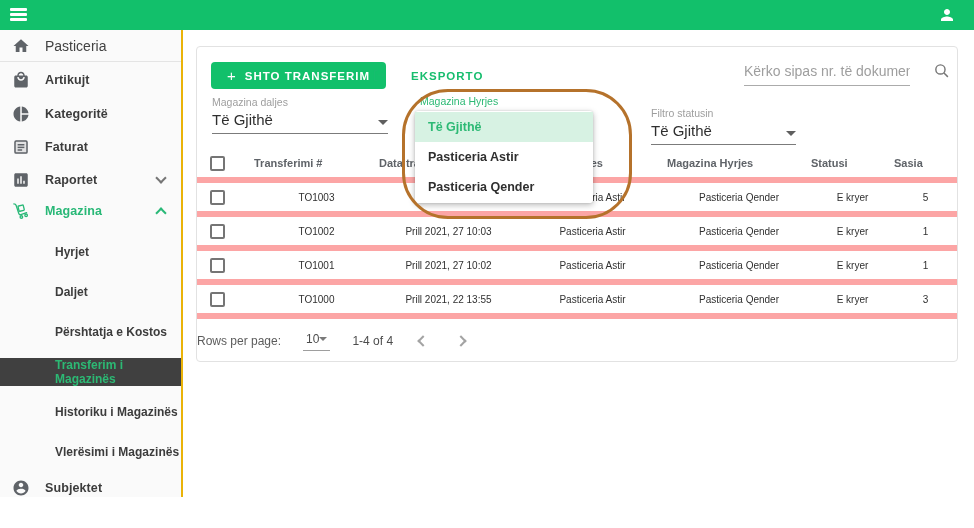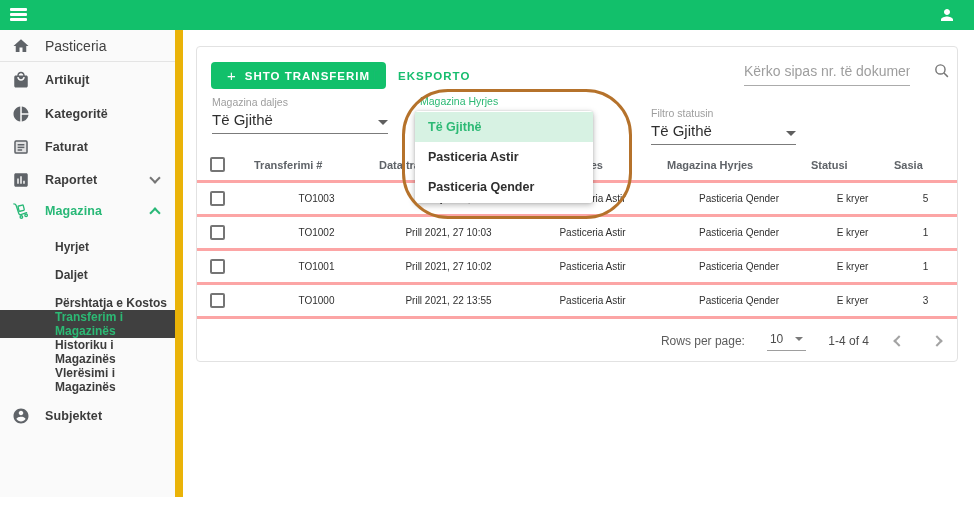--- a/index.html
+++ b/index.html
@@ -10,33 +10,33 @@
     -webkit-font-smoothing:antialiased;
   }
   
   .topbar { position:absolute; top:0; left:0; width:974px; height:30px; background:#12C06B; z-index:3; }
   .hamburger { position:absolute; left:10px; top:8px; width:17px; height:13px; cursor:pointer; }
   .hamburger i { display:block; height:2.5px; background:#fff; margin-bottom:2.6px; border-radius:1px; }
   .topbar-user { position:absolute; right:18px; top:6px; width:18px; height:18px; color:#fff; cursor:pointer; }
   
   .sidebar {
     position:absolute; top:30px; left:0; width:183px; height:467px;
-    background:#fafafa; border-right:8px solid #eab308; z-index:2;
+    background:#fafafa; border-right:2px solid #eab308; z-index:2;
   }
   .sb-brand { height:32px; display:flex; align-items:center; border-bottom:1px solid #e4e4e4; }
   .sb-brand .sb-ic { margin-left:12px; }
   .sb-brand .sb-label { font-size:14px; color:#424242; font-weight:500; margin-left:15px; }
   .sb-ic { width:18px; height:18px; color:#5f6368; flex:0 0 18px; }
   .sb-item { display:flex; align-items:center; cursor:pointer; position:relative; }
   .sb-item .sb-ic { margin-left:12px; }
   .sb-item .sb-label { font-size:12.5px; font-weight:700; color:#3c3c3c; margin-left:15px; letter-spacing:.1px; }
   .sb-item.green .sb-label { color:#29b877; }
   .sb-item.green .sb-ic { color:#29b877; }
   .h36{height:36px}.h34{height:34px}.h32{height:32px}.h30{height:30px}
-  .sb-sub { height:28px; display:flex; align-items:flex-end; padding-left:55px; cursor:pointer; }
+  .sb-sub { height:28px; display:flex; align-items:center; padding-left:55px; cursor:pointer;margin-top:12px; }
   .sb-sub .sb-label { font-size:12px; font-weight:700; color:#3c3c3c; }
   .sb-sub.selected { background:#404040; }
   .sb-sub.selected .sb-label { color:#2cb974; }
   .chev { position:absolute; right:16px; width:8px; height:8px;
     border-right:2px solid #757575; border-bottom:2px solid #757575; }
   .chev.down { transform:rotate(45deg); margin-top:-4px; }
   .chev.up { transform:rotate(-135deg); margin-top:4px; border-color:#29b877; }
   
   .card {
     position:absolute; left:196px; top:46px; width:762px; height:316px;
@@ -46,51 +46,51 @@
     position:absolute; left:14px; top:15px; height:27px; padding:0 16px;
     background:#12C06B; color:#fff; border:none; border-radius:4px;
     font-family:inherit; font-size:11.5px; font-weight:700; letter-spacing:1px;
     display:flex; align-items:center; gap:8px; cursor:pointer;
   }
   .btn-add .plus { font-size:15px; font-weight:400; line-height:1; }
   .btn-export {
     position:absolute; left:165px; top:16px; height:25px; padding:0 10px;
     background:transparent; border:none; color:#17bd6e;
     font-family:inherit; font-size:11.5px; font-weight:700; letter-spacing:1px;
-    display:flex; align-items:center; gap:11px; cursor:pointer;
+    display:flex; align-items:center; gap:24px; cursor:pointer;
   }
   .btn-export svg { width:15px; height:15px; }
   .search-box { position:absolute; left:547px; top:12px; width:166px; }
   .search-box input {
     width:100%; border:none; border-bottom:1px solid #ababab; outline:none;
     font-family:inherit; font-size:14px; color:#333; padding:4px 0 6px 0; background:transparent;
   }
   .search-box input::placeholder { color:#9e9e9e; }
   .search-ic { position:absolute; left:736px; top:15px; width:17px; height:17px; color:#757575; cursor:pointer; }
   
   .filter { position:absolute; top:49px; }
   .filter .f-label { font-size:10.5px; color:#9e9e9e; margin-bottom:3px; }
   .f-select { display:flex; align-items:flex-end; justify-content:space-between;
     border-bottom:1px solid #7b7b7b; padding-bottom:5px; cursor:pointer; }
   .f-value { font-size:15px; color:#2f2f2f; }
   .caret { width:0; height:0; border-left:5px solid transparent; border-right:5px solid transparent;
     border-top:5px solid #5f5f5f; margin-bottom:3px; }
   
   .tablewrap { position:absolute; left:0; top:102px; width:760px; }
   .trow { display:grid; grid-template-columns:44px 125px 139px 149px 144px 83px 1fr;
-    align-items:center; height:34px; padding-left:13px; border-bottom:3px solid #fca5a5; }
+    align-items:center; height:34px; padding-left:13px; border-bottom:6px solid #fca5a5; }
   .trow.head { color:#5f6368; font-size:11px; font-weight:700; }
   .trow .cell { font-size:10px; color:#303030; white-space:nowrap; overflow:hidden;text-align:center; }
   .cbx { width:15px; height:15px; border:2px solid #757575; border-radius:2px; background:#fff; cursor:pointer; }
   
   .tfoot { position:absolute; left:0; bottom:0; width:760px; height:40px;
-    display:flex; align-items:center; justify-content:flex-end; gap:22px; padding-right:16px;
+    display:flex; align-items:center; justify-content:flex-start; gap:22px; padding-right:16px;
     font-size:12px; color:#4c4c4c; }
   .rpp-label { color:#5c5c5c; }
-  .rpp-select { display:flex; align-items:center; gap:12px; border-bottom:1px solid #9e9e9e;
+  .rpp-select { display:flex; align-items:center; border-bottom:1px solid #9e9e9e;
     padding:0 3px 4px 3px; cursor:pointer; }
   .rpp-caret { width:0;height:0;border-left:4.5px solid transparent;border-right:4.5px solid transparent;border-top:4.5px solid #7a7a7a; }
   .pg-chevs { display:flex; gap:30px; margin-left:4px; }
   .pg-chev { width:8px; height:8px; border-left:2px solid #a3a3a3; border-bottom:2px solid #a3a3a3; cursor:pointer; }
   .pg-chev.prev { transform:rotate(45deg); }
   .pg-chev.next { transform:rotate(-135deg); }
   
   .dd-label { position:absolute; left:420px; top:95px; font-size:10.5px; color:#2cb974; z-index:5; }
   .dd-panel { position:absolute; left:415px; top:111px; width:178px; background:#fff;
     border-radius:3px; box-shadow:0 2px 6px rgba(0,0,0,.28), 0 0 2px rgba(0,0,0,.15);

